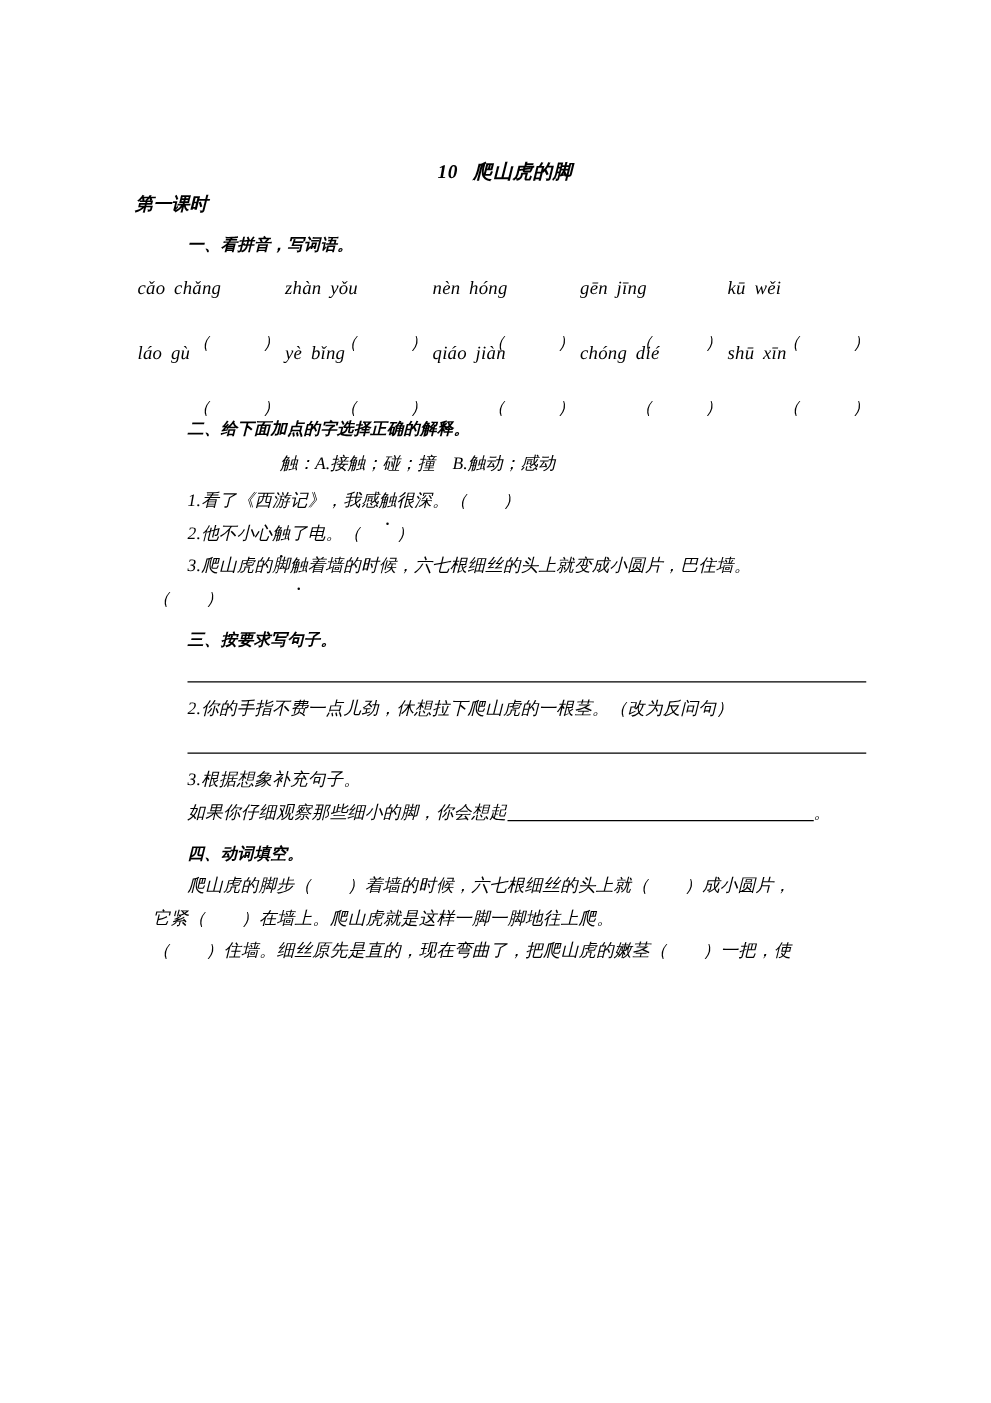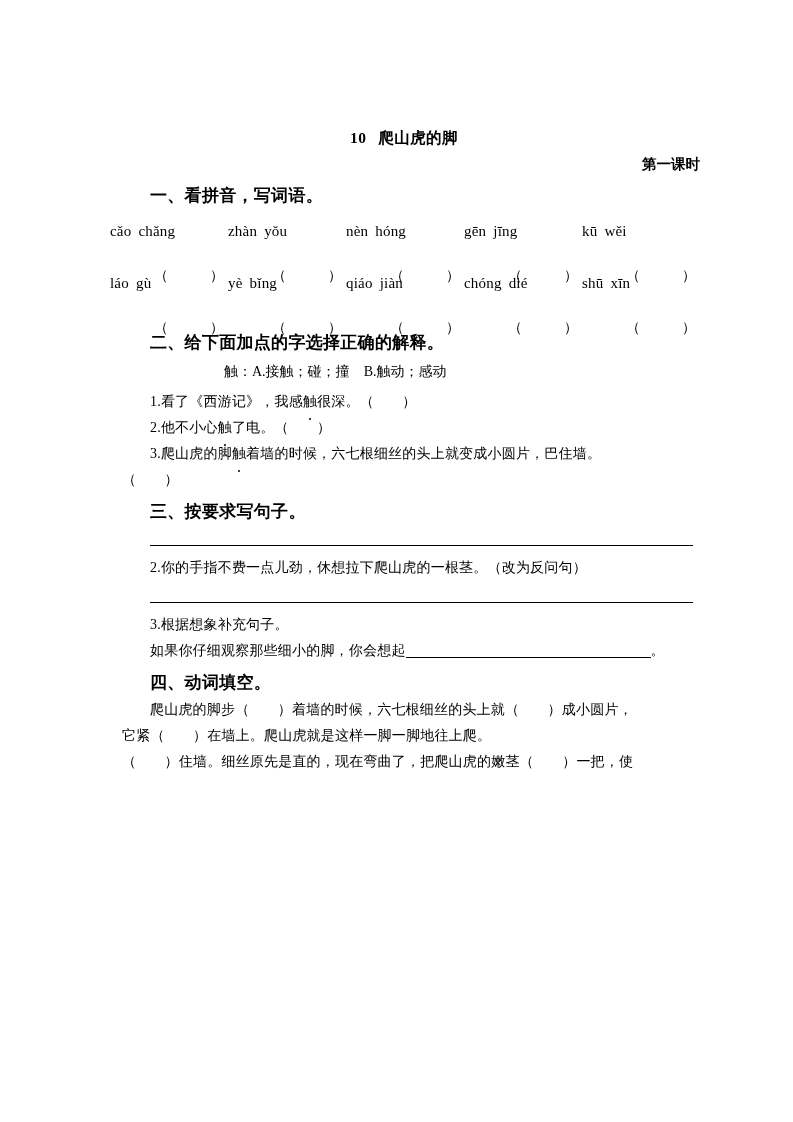--- a/index.html
+++ b/index.html
@@ -14,20 +14,21 @@
     font-family: "Liberation Serif", "DejaVu Serif", serif;
     color: #000000;
     overflow: hidden;
   }
   .page {
     position: absolute;
     left: 0; top: 0;
     width: 793px;
     height: 911px;
     padding: 0;
+    font-style: italic;
   }
   .content {
     position: absolute;
     left: 100px;
     top: 125px;
     width: 600px;
   }
 
   
   .doc-title {
@@ -38,32 +39,32 @@
     line-height: 26px;
     margin: 0;
     padding-left: 8px;
   }
   .doc-title .num {
     font-family: "Liberation Serif", serif;
     font-weight: bold;
   }
   .doc-title .gap { display: inline-block; width: 12px; }
   .doc-subtitle {
-    text-align: right;
+    text-align: left;
     font-weight: bold;
     font-size: 14.5px;
     line-height: 26px;
     margin: 0;
     padding-left: 8px;
   }
 
   
   .section-head {
     font-weight: bold;
-    font-size: 17px;
+    font-size: 13px;
     line-height: 25px;
     margin: 6px 0 2px 0;
     padding-left: 50px;
     letter-spacing: 0.3px;
   }
 
   
   .q-line {
     font-size: 14px;
     line-height: 26px;

